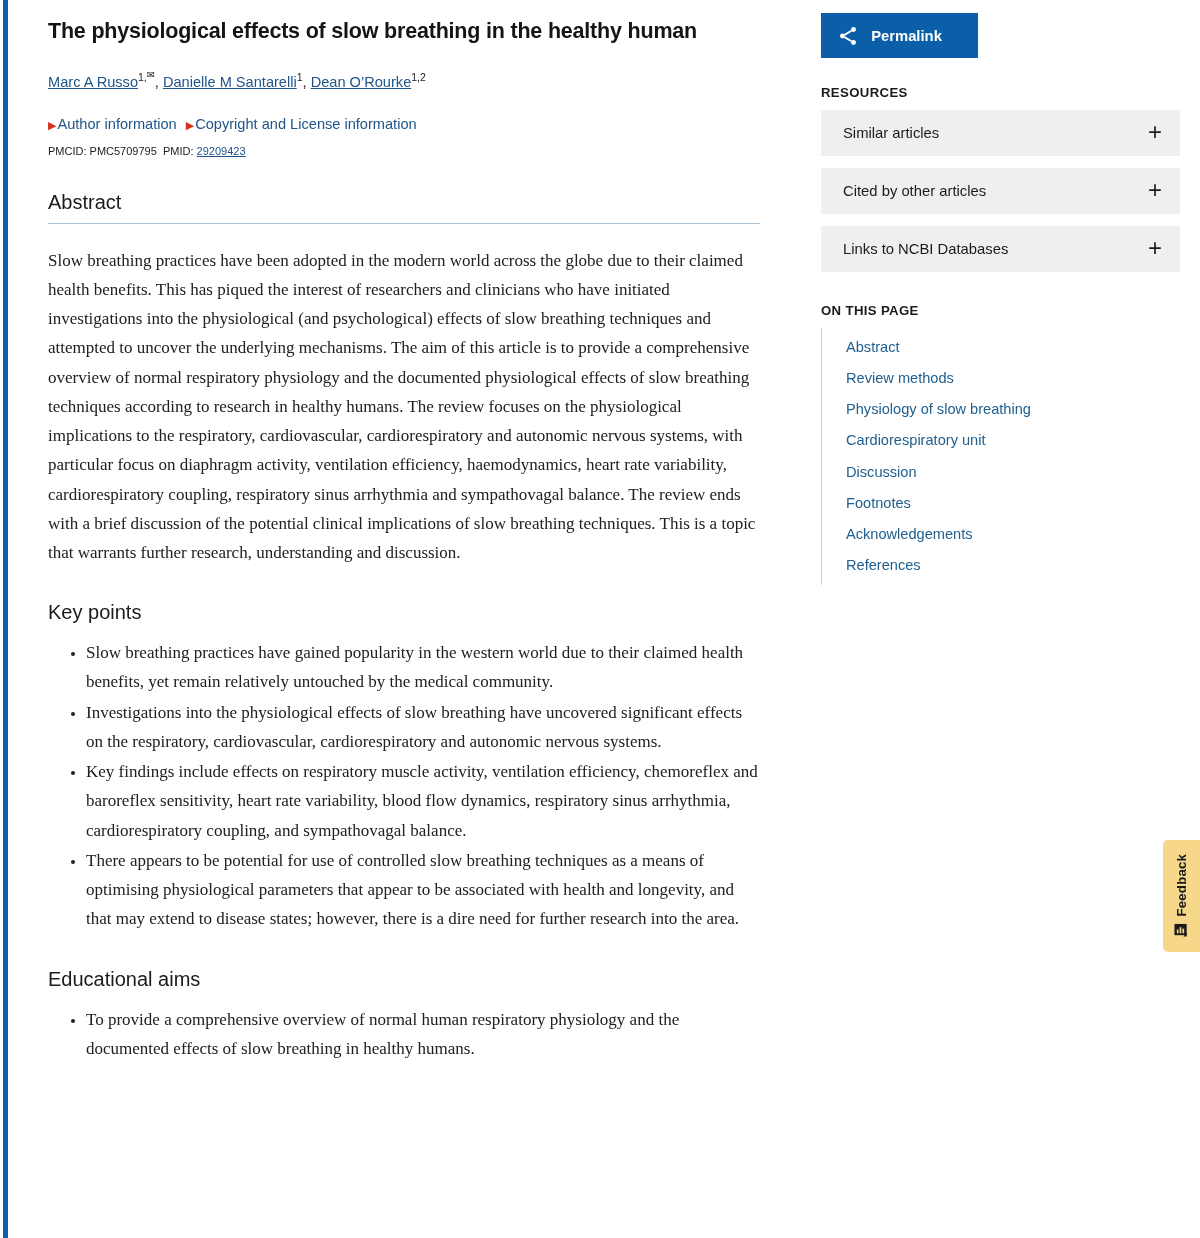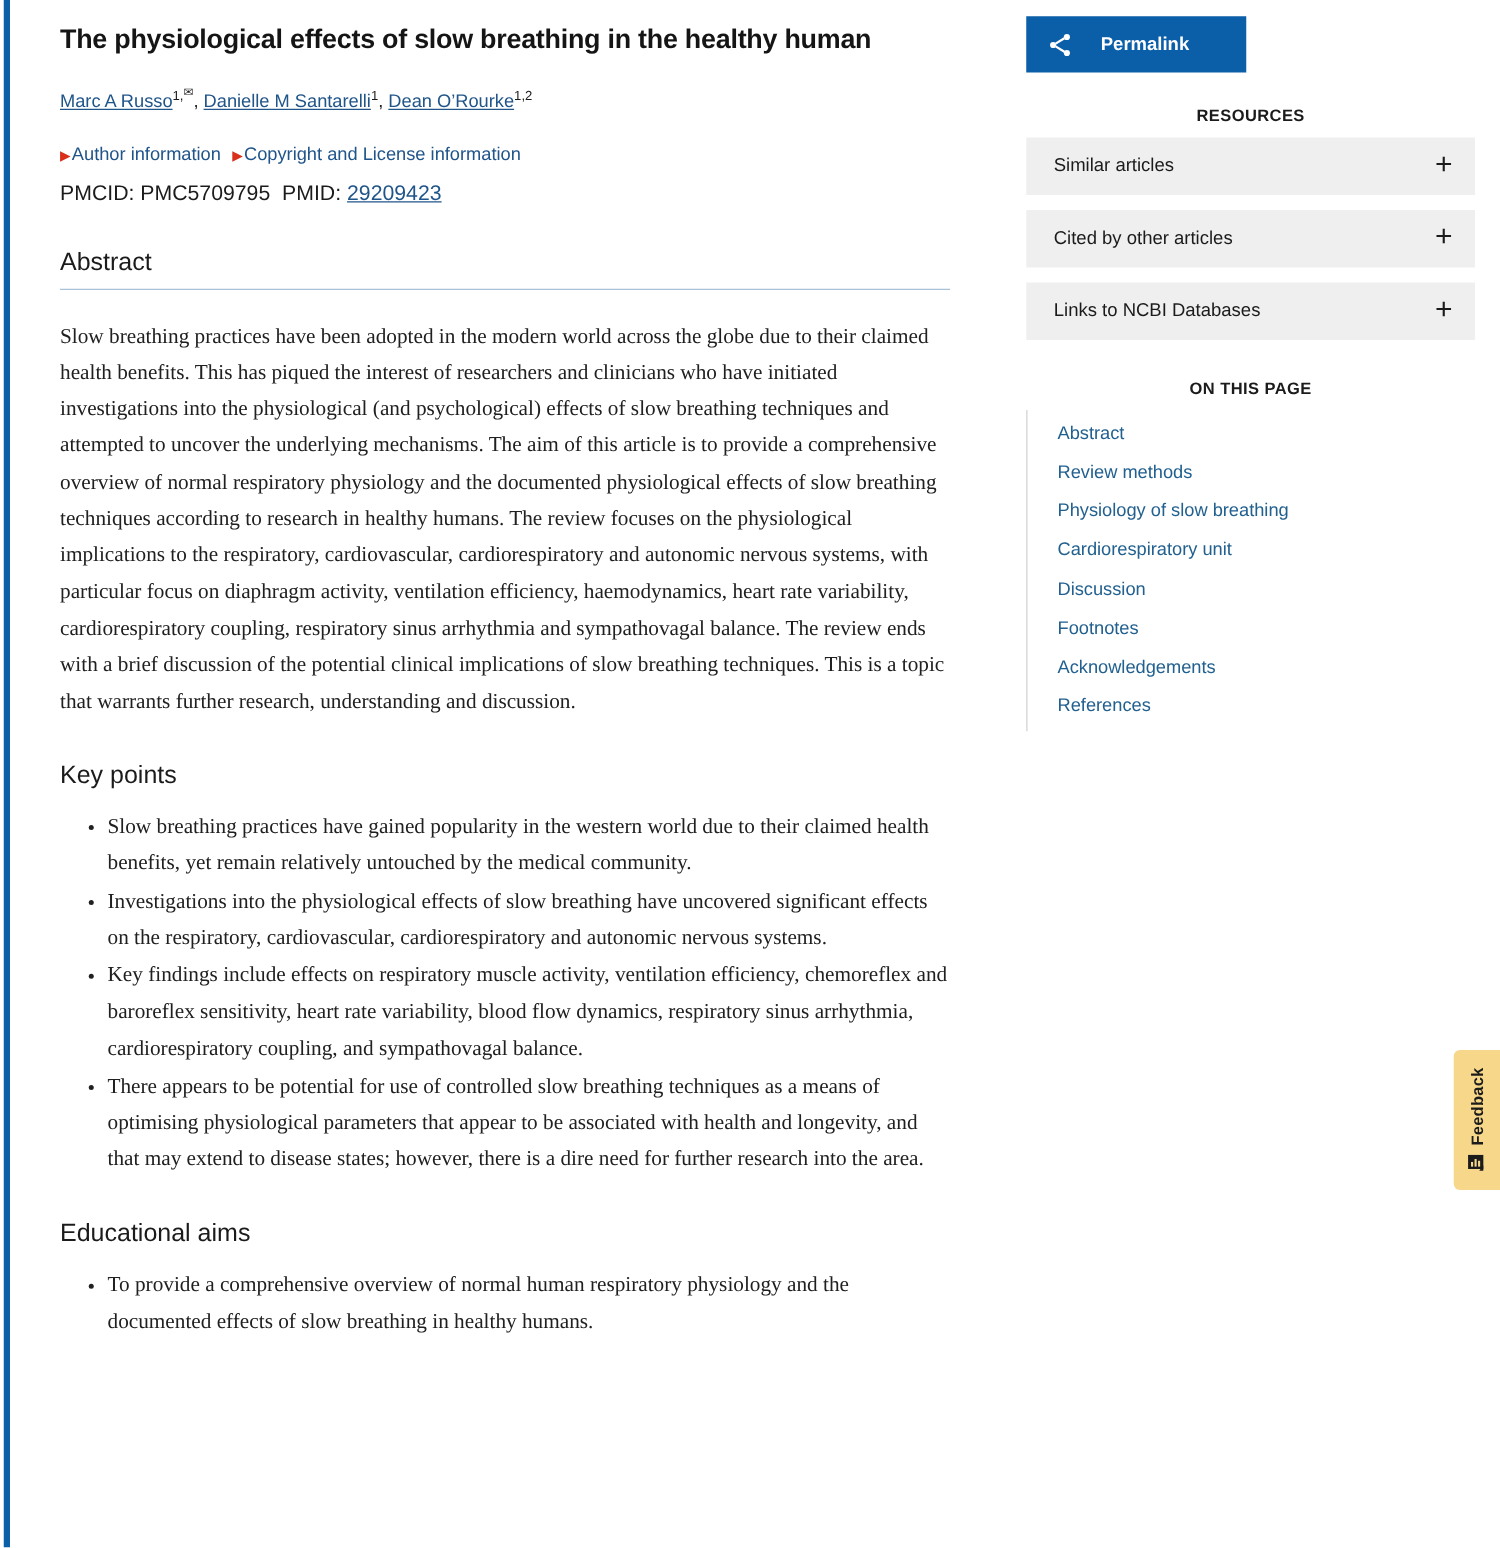--- a/index.html
+++ b/index.html
@@ -77,21 +77,21 @@
   }
   .tri {
     color: #d9301b;
     font-size: 11px;
     margin-right: 1px;
     display: inline-block;
   }
   .info-sep { display: inline-block; width: 9px; }
 
   .ids {
-    font-size: 17px;
+    font-size: 11px;
     margin: 0 0 34px 0;
     color: #1b1b1b;
   }
   .ids a {
     color: #20558a;
     text-decoration: underline;
   }
 
   
   h2.sec-head {
@@ -121,21 +121,21 @@
     margin: 10px 0 0 0;
     padding-left: 38px;
   }
   .body-list li { margin: 0 0 1px 0; }
   .body-list li::marker { font-size: 0.85em; }
 
   
   .permalink-btn {
     display: flex;
     align-items: center;
-    width: 176px; height: 45px;
+    width: 157px; height: 45px;
     background: #0b5ea8;
     border: none;
     cursor: pointer;
     padding: 0 16px;
     margin: 0 0 27px 6px;
   }
   .permalink-btn .share-ic {
     width: 22px; height: 22px;
     flex: 0 0 auto;
   }
@@ -147,21 +147,20 @@
     text-align: center;
     padding-right: 8px;
   }
 
   .side-head {
     font-size: 13.2px;
     font-weight: bold;
     letter-spacing: 0.35px;
     color: #1b1b1b;
     margin: 0 0 10px 6px;
-    text-align: center;
   }
 
   .res-box {
     display: flex;
     align-items: center;
     justify-content: space-between;
     background: #efefef;
     height: 46px;
     margin: 0 0 12px 6px;
     padding: 0 18px 0 22px;

